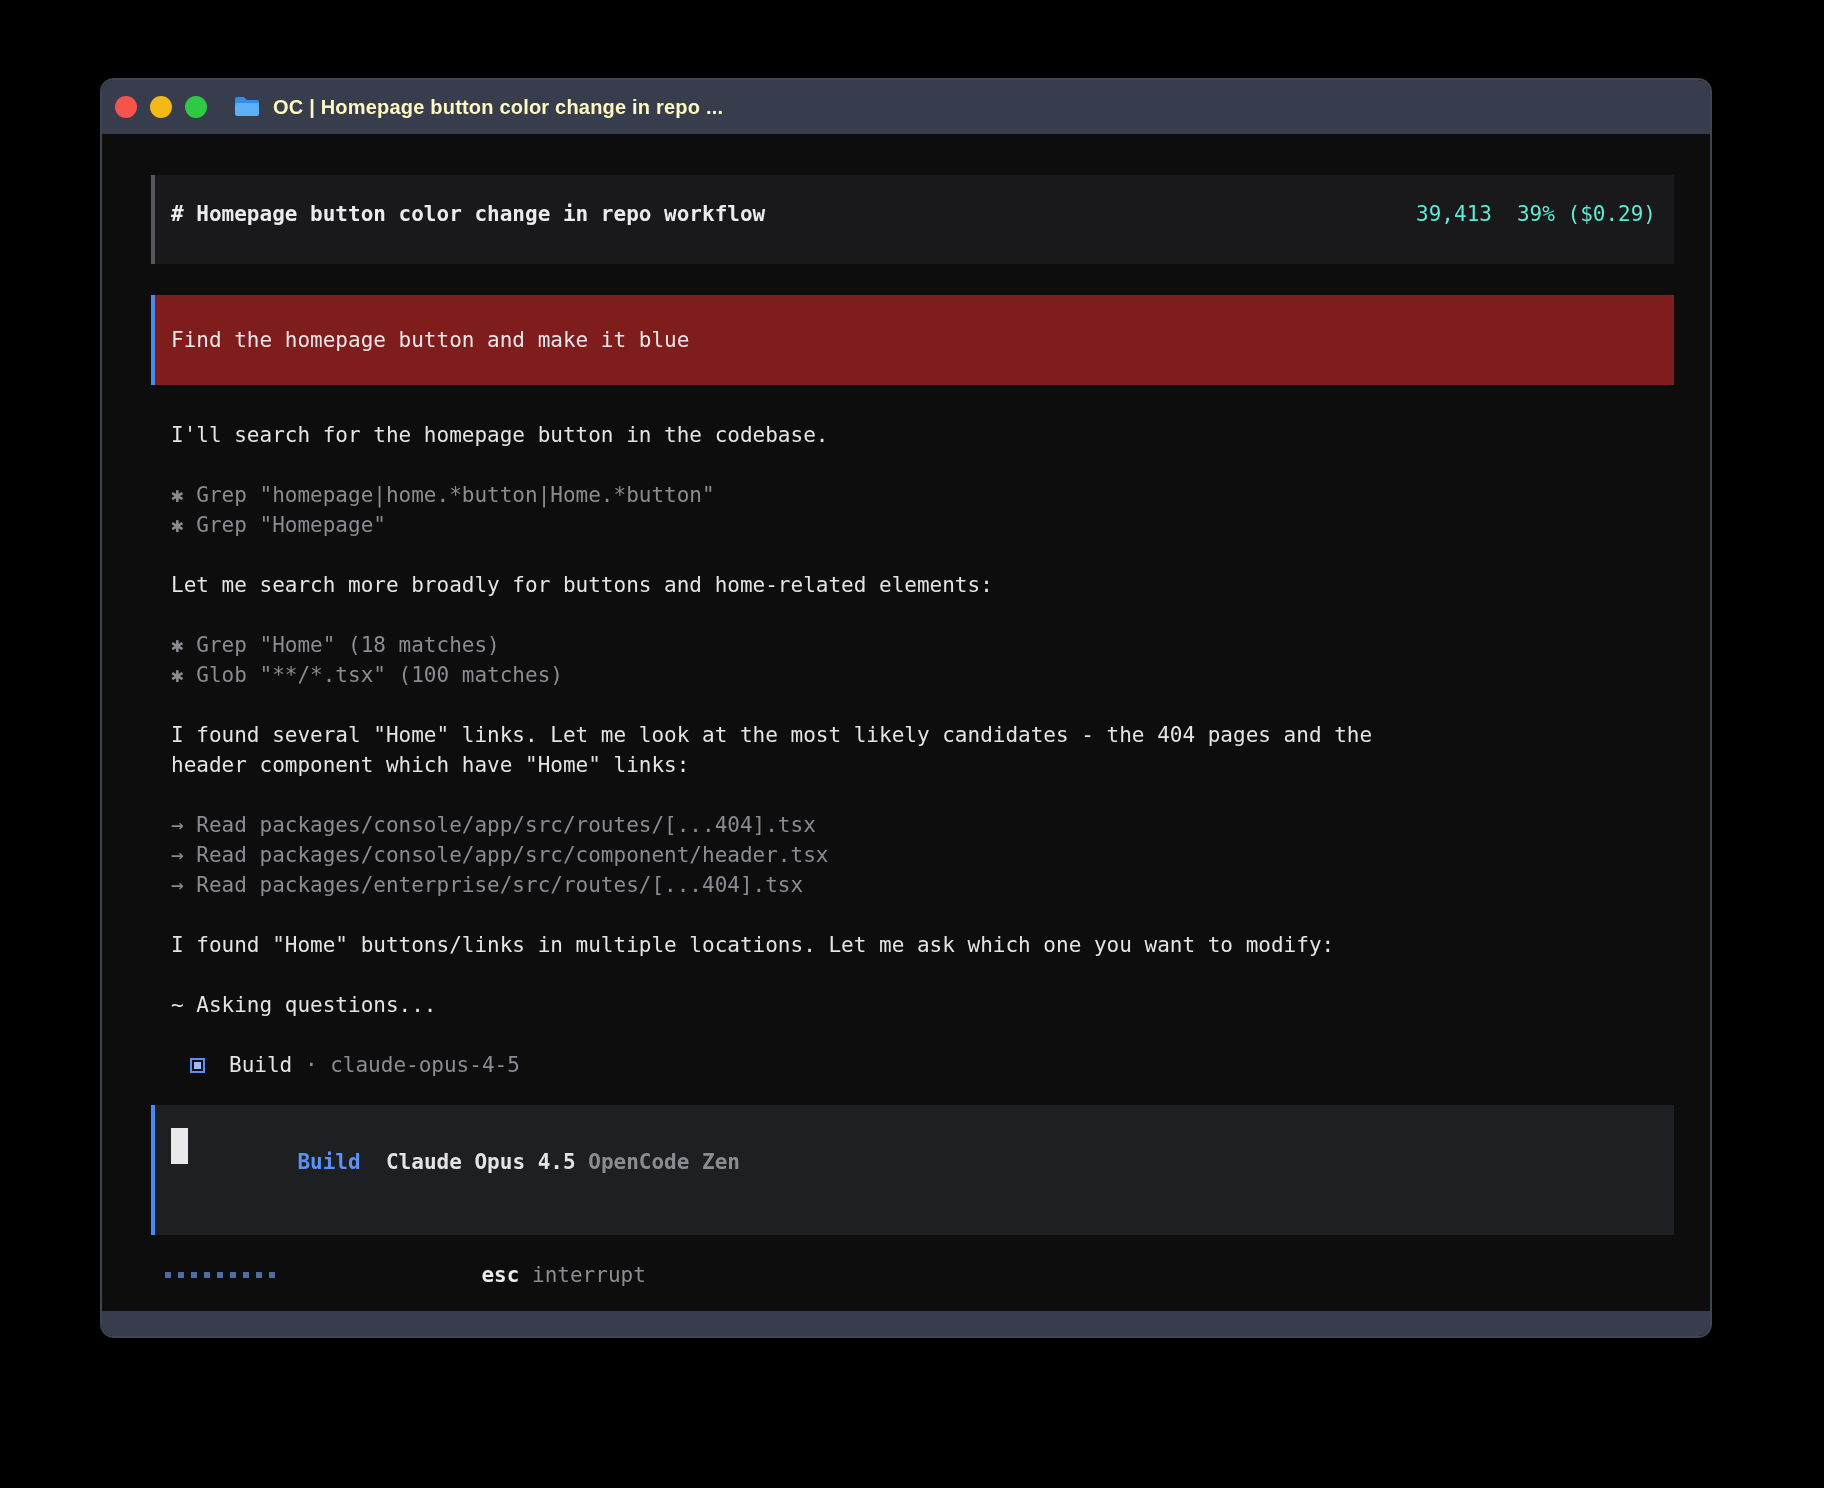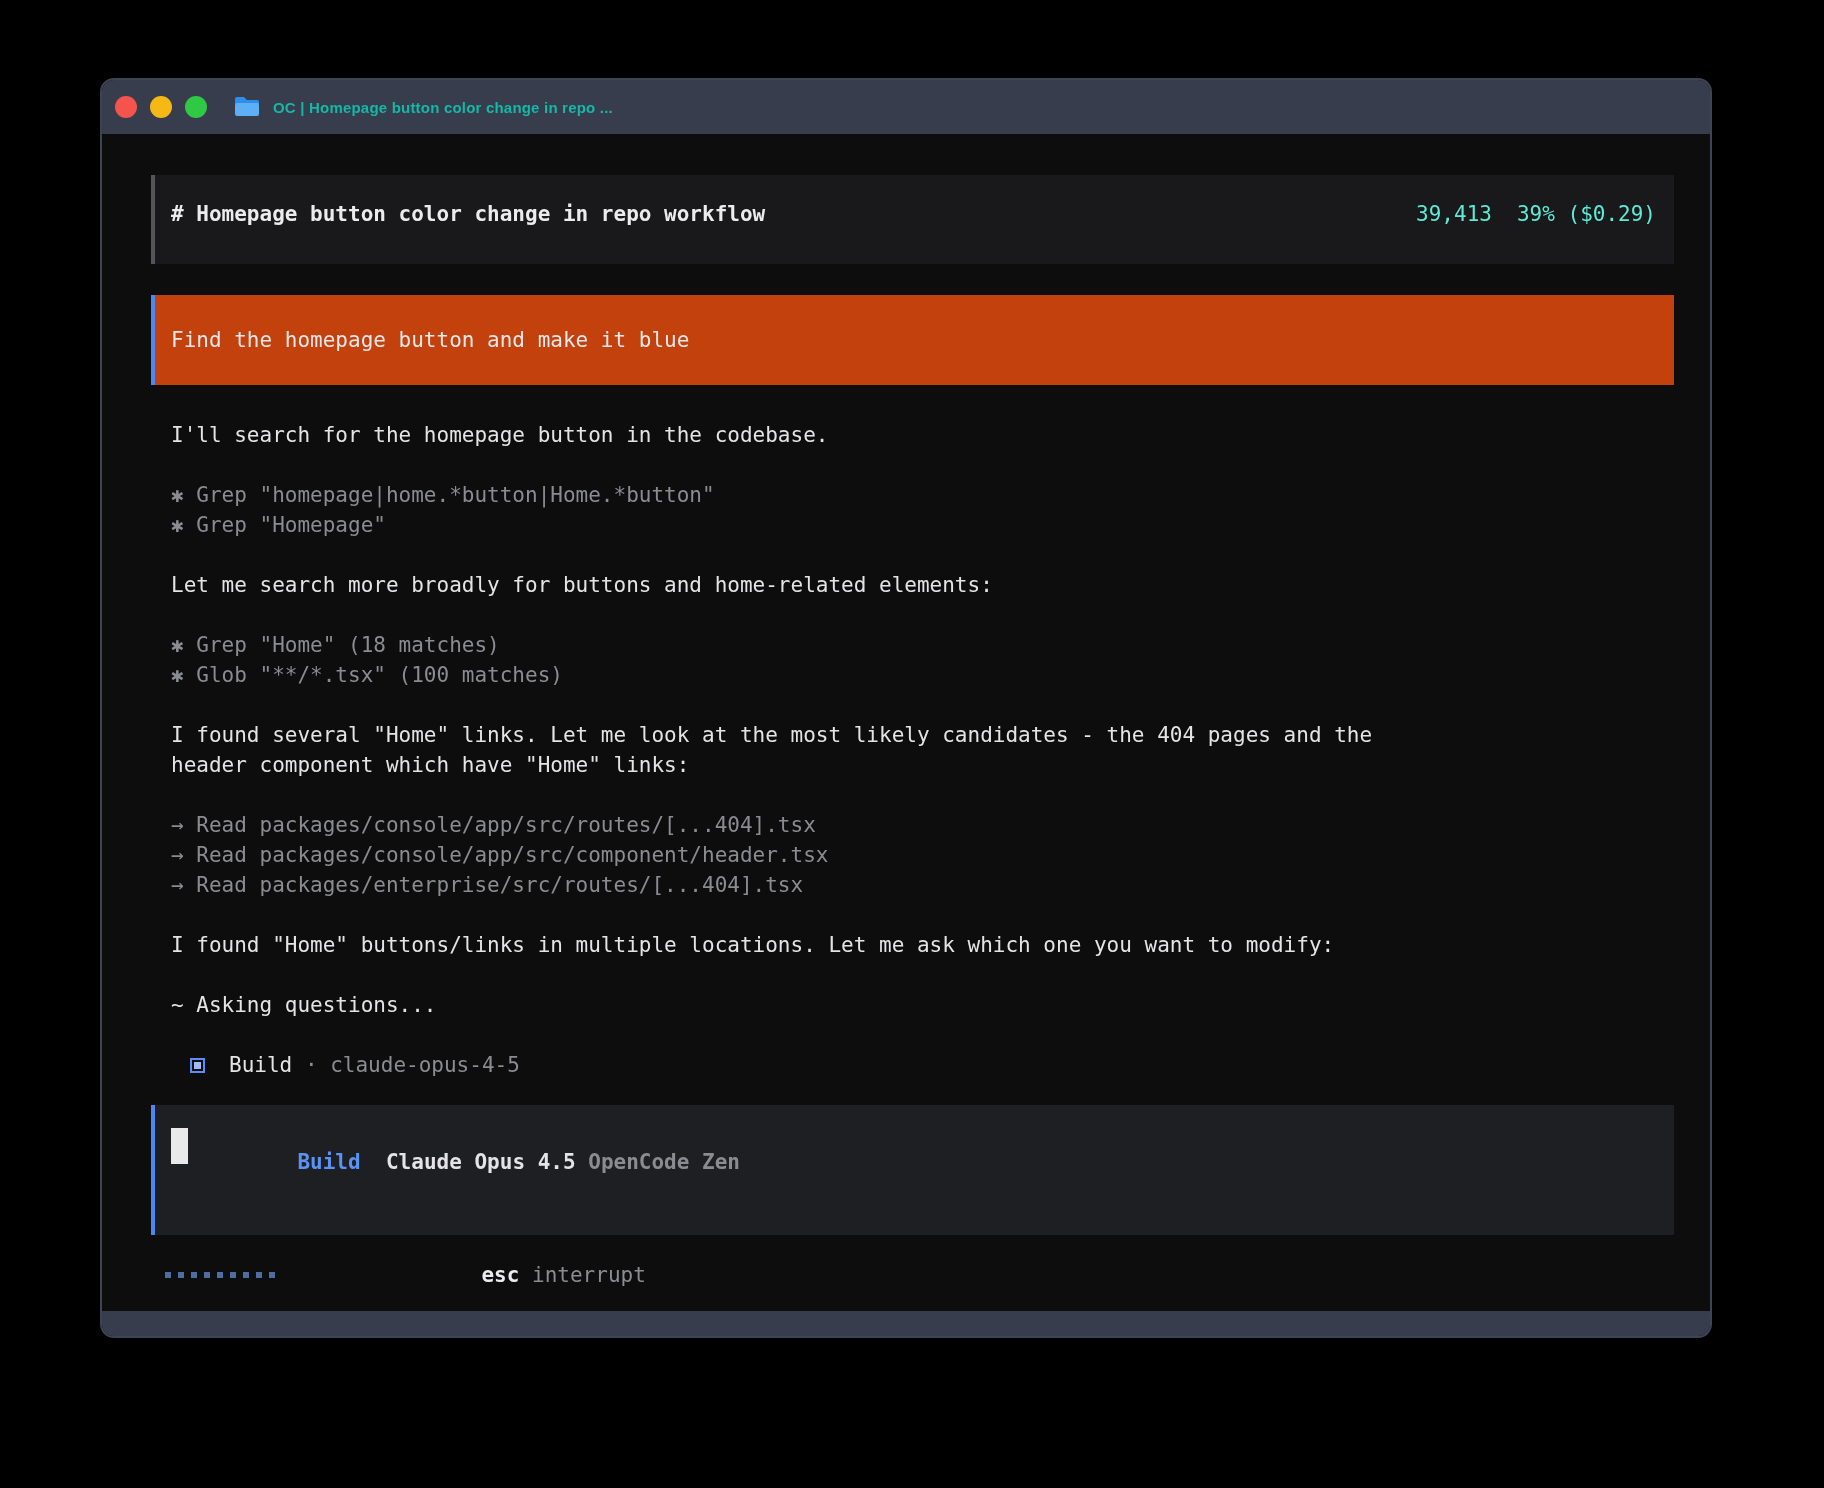--- a/index.html
+++ b/index.html
@@ -18,40 +18,40 @@
     display:flex; align-items:center; padding-left:13px;
     font-family:"Liberation Sans", sans-serif;
   }
   .lights { display:flex; gap:13px; align-items:center; }
   .light { width:22px; height:22px; border-radius:50%; }
   .light.red    { background:#f5544d; }
   .light.yellow { background:#f5b915; }
   .light.green  { background:#2fc944; }
   .folder { margin-left:26px; width:28px; height:24px; display:flex; align-items:center; }
   .titlebar-title {
-    margin-left:12px; color:#14b8a6; font-weight:bold; font-size:15px;
+    margin-left:12px; color:#fef9c3; font-weight:bold; font-size:20px;
     letter-spacing:.2px; white-space:nowrap;
   }
 
   
   .term { flex:1 1 auto; background:#0d0d0e; position:relative; overflow:hidden;
           font-size:21px; line-height:30px; }
   .content { margin:0 36px 0 49px; }
 
   .box-header {
     margin-top:41px; height:89px; background:#19191c;
     border-left:4px solid #55565c;
     display:flex; align-items:center; padding:0 18px 12px 16px;
     white-space:pre;
   }
   .box-header .h-title { color:#ececee; font-weight:bold; flex:1 1 auto; }
   .box-header .h-stats { color:#5eead4; display:flex; gap:25px; }
 
   .box-user {
-    margin-top:31px; height:90px; background:#c2410c;
+    margin-top:31px; height:90px; background:#7f1d1d;
     border-left:4px solid #4c87f2;
     display:flex; align-items:center; padding:11px 16px; white-space:pre;
     color:#e8e8ea;
   }
 
   .transcript { margin-top:35px; padding-left:20px; }
   .tline { height:30px; white-space:pre; }
   .tline.white { color:#e4e4e6; }
   .tline.gray  { color:#8b8c91; }
   .tline.blank { }

